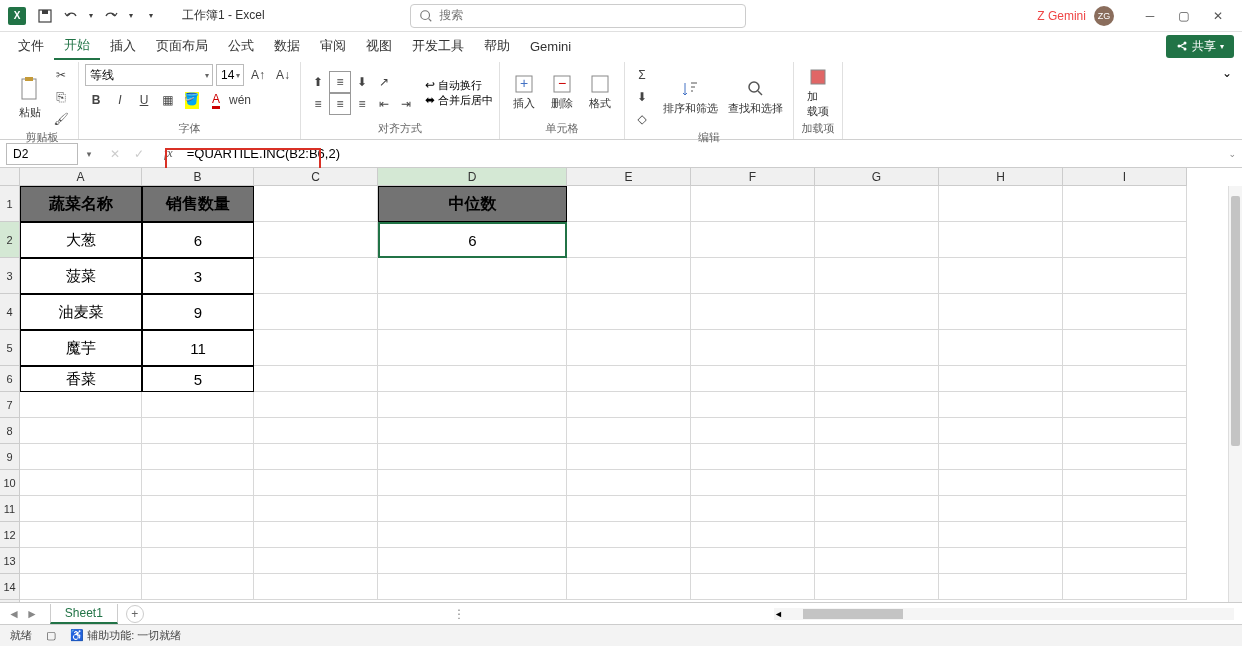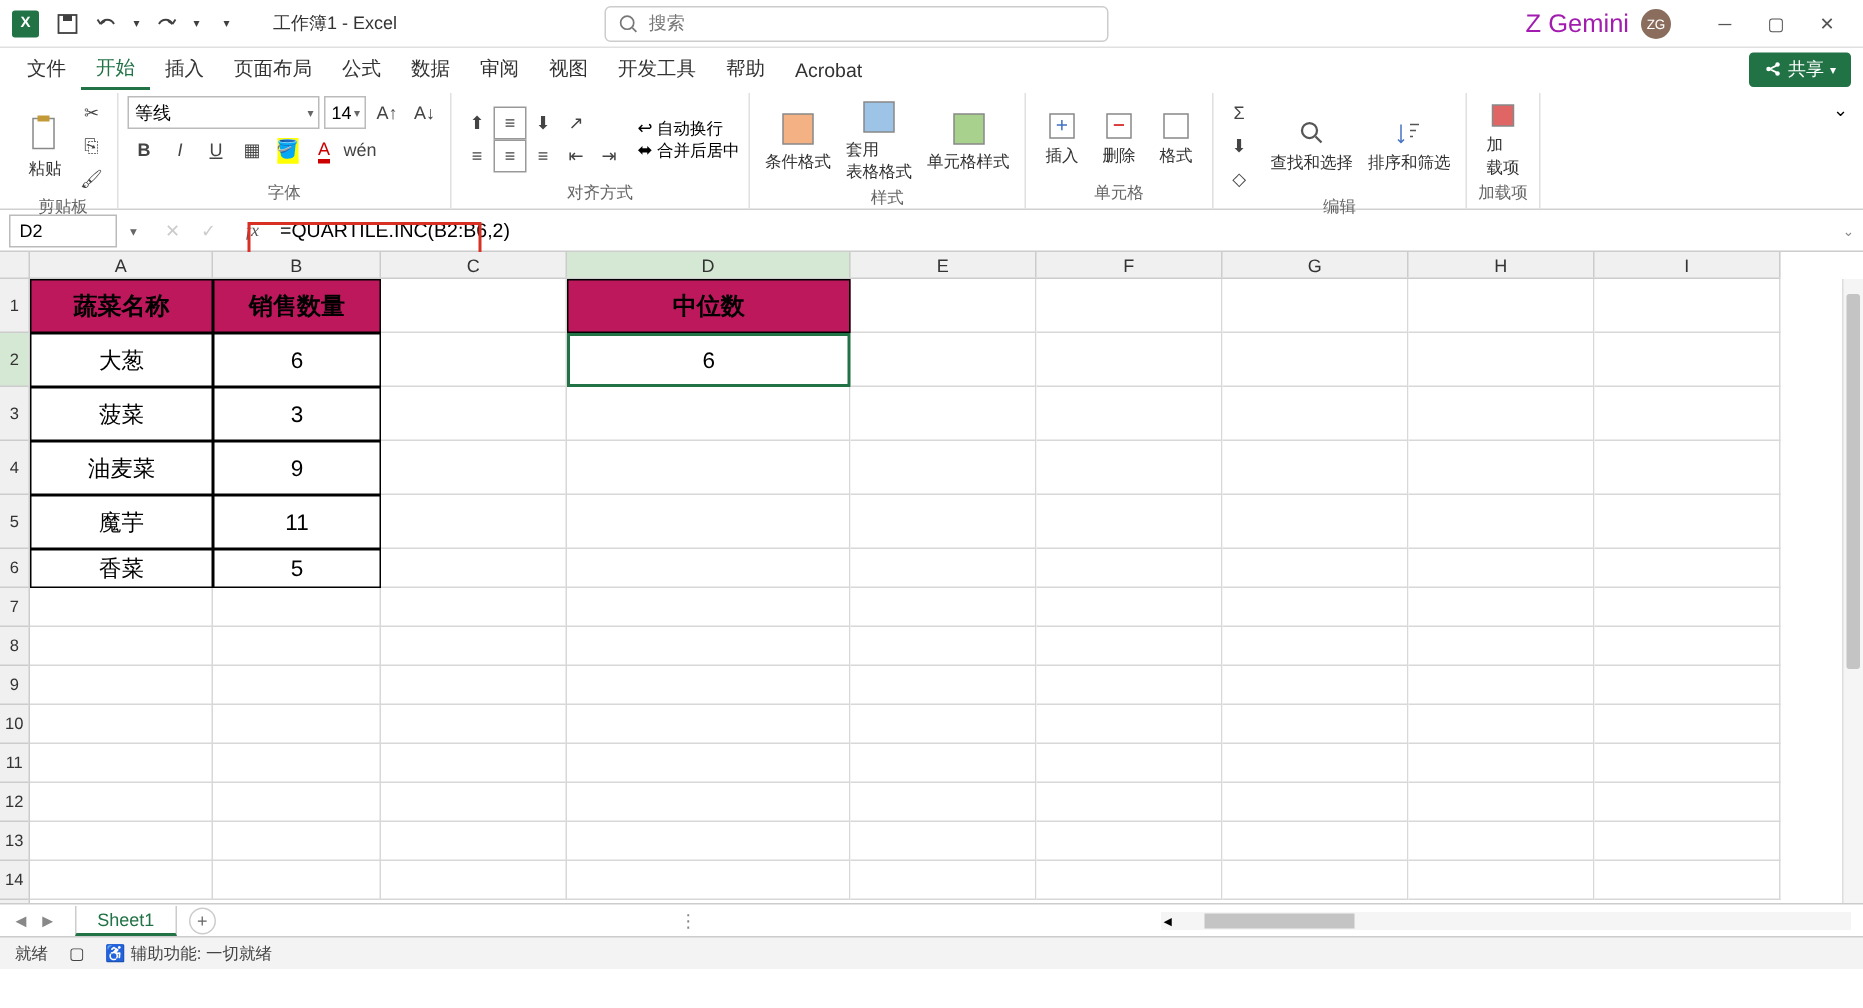--- a/index.html
+++ b/index.html
@@ -7,21 +7,21 @@
 
 
 .titlebar { height: 32px; background: #fff; display: flex; align-items: center; padding: 0 8px; border-bottom: 1px solid #e0e0e0; }
 .app-icon { width: 18px; height: 18px; background: #217346; color: #fff; display: flex; align-items: center; justify-content: center; font-size: 10px; font-weight: bold; border-radius: 2px; }
 .qat { display: flex; gap: 4px; margin-left: 8px; align-items: center; }
 .qat-btn { width: 22px; height: 22px; display: flex; align-items: center; justify-content: center; color: #404040; cursor: pointer; }
 .doc-title { margin-left: 20px; font-size: 12px; color: #333; }
 .search-box { margin-left: auto; margin-right: auto; width: 336px; height: 24px; border: 1px solid #ccc; border-radius: 4px; display: flex; align-items: center; padding: 0 8px; color: #777; }
 .search-box svg { margin-right: 6px; }
 .user-area { display: flex; align-items: center; gap: 8px; margin-left: auto; }
-.user-name { font-size: 17px; color: #a21caf; }
+.user-name { font-size: 12px; color: #ef4444; }
 .user-avatar { width: 20px; height: 20px; border-radius: 50%; background: #8a6d5c; color: #fff; display: flex; align-items: center; justify-content: center; font-size: 9px; }
 .win-btns { display: flex; gap: 2px; margin-left: 12px; }
 .win-btn { width: 32px; height: 24px; display: flex; align-items: center; justify-content: center; color: #555; }
 
 
 .ribbon-tabs { height: 28px; display: flex; align-items: center; padding: 0 8px; background: #fff; }
 .ribbon-tab { padding: 0 10px; height: 28px; display: flex; align-items: center; font-size: 13px; color: #333; cursor: pointer; }
 .ribbon-tab.active { color: #217346; border-bottom: 2px solid #217346; font-weight: 500; }
 .share-btn { margin-left: auto; background: #217346; color: #fff; padding: 3px 10px; border-radius: 3px; font-size: 12px; display: flex; align-items: center; gap: 4px; }
 
@@ -52,21 +52,21 @@
 .corner { width: 20px; height: 18px; background: #f0f0f0; border-right: 1px solid #ccc; border-bottom: 1px solid #ccc; }
 .col-headers { display: flex; height: 18px; background: #f0f0f0; border-bottom: 1px solid #ccc; }
 .col-h { border-right: 1px solid #ccc; text-align: center; font-size: 12px; color: #333; display: flex; align-items: center; justify-content: center; }
 .col-h.sel { background: #d4e8d4; }
 .row-headers { width: 20px; background: #f0f0f0; border-right: 1px solid #ccc; }
 .row-h { border-bottom: 1px solid #ccc; text-align: center; font-size: 11px; color: #333; display: flex; align-items: center; justify-content: center; }
 .row-h.sel { background: #d4e8d4; }
 .cells { position: relative; flex: 1; }
 .cell { position: absolute; border-right: 1px solid #d8d8d8; border-bottom: 1px solid #d8d8d8; display: flex; align-items: center; justify-content: center; font-size: 14px; background: #fff; }
 .data-cell { border: 1px solid #000; background: #fff; font-size: 15px; }
-.header-cell { background: #be185d; font-weight: bold; font-size: 16px; }
+.header-cell { background: #737373; font-weight: bold; font-size: 16px; }
 .active-cell { border: 2px solid #217346; z-index: 5; }
 .scrollbar-v { position: absolute; right: 0; top: 18px; width: 14px; bottom: 0; background: #f5f5f5; border-left: 1px solid #ddd; }
 .scrollbar-v .thumb { position: absolute; top: 10px; left: 2px; right: 2px; height: 250px; background: #c4c4c4; border-radius: 2px; }
 
 
 .sheet-tabs { height: 22px; background: #fff; border-top: 1px solid #ccc; display: flex; align-items: center; padding: 0 8px; font-size: 12px; }
 .sheet-nav { display: flex; gap: 6px; color: #888; margin-right: 12px; }
 .sheet-tab { padding: 2px 14px; border: 1px solid #ccc; border-top: none; background: #fff; color: #217346; font-weight: 500; border-bottom: 2px solid #217346; }
 .add-sheet { margin-left: 8px; width: 18px; height: 18px; border: 1px solid #ccc; border-radius: 50%; display: flex; align-items: center; justify-content: center; color: #666; }
 .hscroll { margin-left: auto; width: 460px; height: 12px; background: #f5f5f5; display: flex; align-items: center; }
@@ -128,21 +128,21 @@
   <div class="ribbon-tab">文件</div>
   <div class="ribbon-tab active">开始</div>
   <div class="ribbon-tab">插入</div>
   <div class="ribbon-tab">页面布局</div>
   <div class="ribbon-tab">公式</div>
   <div class="ribbon-tab">数据</div>
   <div class="ribbon-tab">审阅</div>
   <div class="ribbon-tab">视图</div>
   <div class="ribbon-tab">开发工具</div>
   <div class="ribbon-tab">帮助</div>
-  <div class="ribbon-tab">Acrobat</div>
+  <div class="ribbon-tab">Gemini</div>
   <div class="share-btn">
     <svg width="12" height="12" viewBox="0 0 16 16">
         <path d="M11 5 L5 8 L11 11" fill="none" stroke="#fff" stroke-width="1.5"></path>
         <circle cx="12" cy="4" r="2" fill="#fff"></circle>
         <circle cx="4" cy="8" r="2" fill="#fff"></circle>
         <circle cx="12" cy="12" r="2" fill="#fff"></circle>
       </svg>
     <span>共享</span>
     <span style="font-size:8px;">▾</span>
   </div>
@@ -217,44 +217,20 @@
         <div class="btn-row" style="align-items:center;gap:3px;">
           <span>⬌</span>
           <span style="font-size:11px;">合并后居中</span>
         </div>
       </div>
     </div>
     <div class="group-label">对齐方式</div>
   </div>
 
 
-  <div class="group">
-    <div class="group-body">
-      <div class="big-btn">
-          <svg width="24" height="24">
-            <rect x="2" y="2" width="20" height="20" fill="#f4b183" stroke="#888"></rect>
-          </svg>
-          <span>条件格式</span>
-        </div>
-      <div class="big-btn">
-          <svg width="24" height="24">
-            <rect x="2" y="2" width="20" height="20" fill="#9dc3e6" stroke="#888"></rect>
-          </svg>
-          <span style="white-space:pre;">套用
-表格格式</span>
-        </div>
-      <div class="big-btn">
-          <svg width="24" height="24">
-            <rect x="2" y="2" width="20" height="20" fill="#a9d18e" stroke="#888"></rect>
-          </svg>
-          <span>单元格样式</span>
-        </div>
-    </div>
-    <div class="group-label">样式</div>
-  </div>
 
   <div class="group">
     <div class="group-body">
       <div class="big-btn">
           <svg width="20" height="20">
             <rect x="2" y="2" width="16" height="16" fill="#fff" stroke="#888"></rect>
             <text x="10" y="14" text-anchor="middle" fill="#4472c4" font-size="14">+</text>
           </svg>
           <span>插入</span>
         </div>
@@ -277,31 +253,31 @@
 
   <div class="group">
     <div class="group-body">
       <div class="btn-col" style="margin-right:4px;">
         <div class="small-btn">Σ</div>
         <div class="small-btn">⬇</div>
         <div class="small-btn">◇</div>
       </div>
       <div class="big-btn">
           <svg width="20" height="20">
+            <path d="M4 4 L4 16 M2 14 L4 16 L6 14" stroke="#4472c4" fill="none"></path>
+            <path d="M10 4 L16 4 M10 8 L14 8 M10 12 L12 12" stroke="#555"></path>
+          </svg>
+          <span>排序和筛选</span>
+        </div>
+      <div class="big-btn">
+          <svg width="20" height="20">
             <circle cx="8" cy="8" r="5" fill="none" stroke="#555" stroke-width="1.5"></circle>
             <line x1="12" y1="12" x2="16" y2="16" stroke="#555" stroke-width="1.5"></line>
           </svg>
           <span>查找和选择</span>
-        </div>
-      <div class="big-btn">
-          <svg width="20" height="20">
-            <path d="M4 4 L4 16 M2 14 L4 16 L6 14" stroke="#4472c4" fill="none"></path>
-            <path d="M10 4 L16 4 M10 8 L14 8 M10 12 L12 12" stroke="#555"></path>
-          </svg>
-          <span>排序和筛选</span>
         </div>
     </div>
     <div class="group-label">编辑</div>
   </div>
 
   <div class="group">
     <div class="group-body">
       <div class="big-btn">
           <svg width="20" height="20">
             <rect x="3" y="3" width="14" height="14" fill="#e06666" stroke="#888"></rect>

